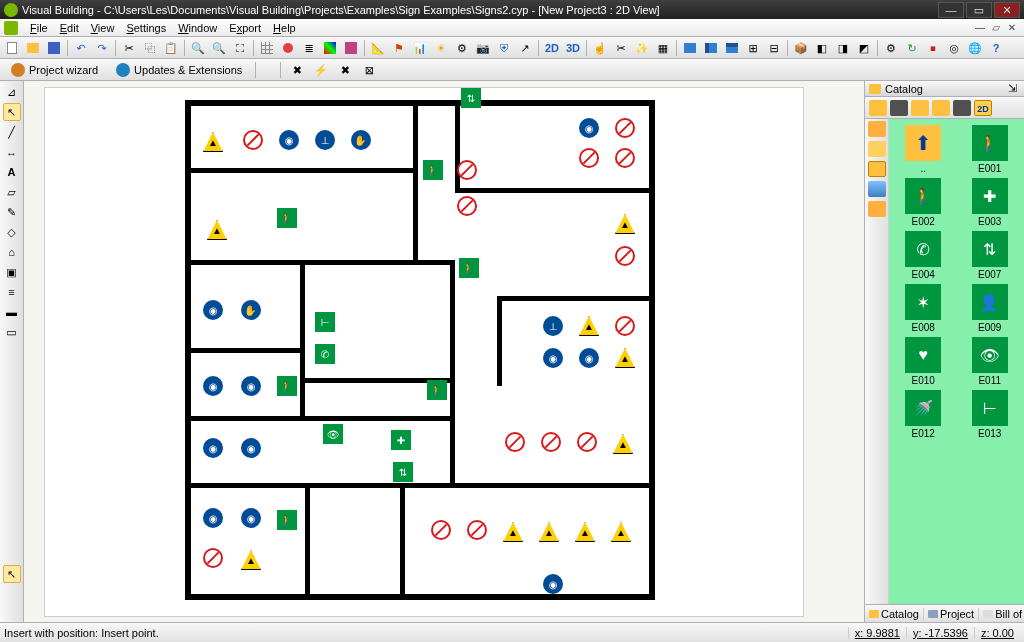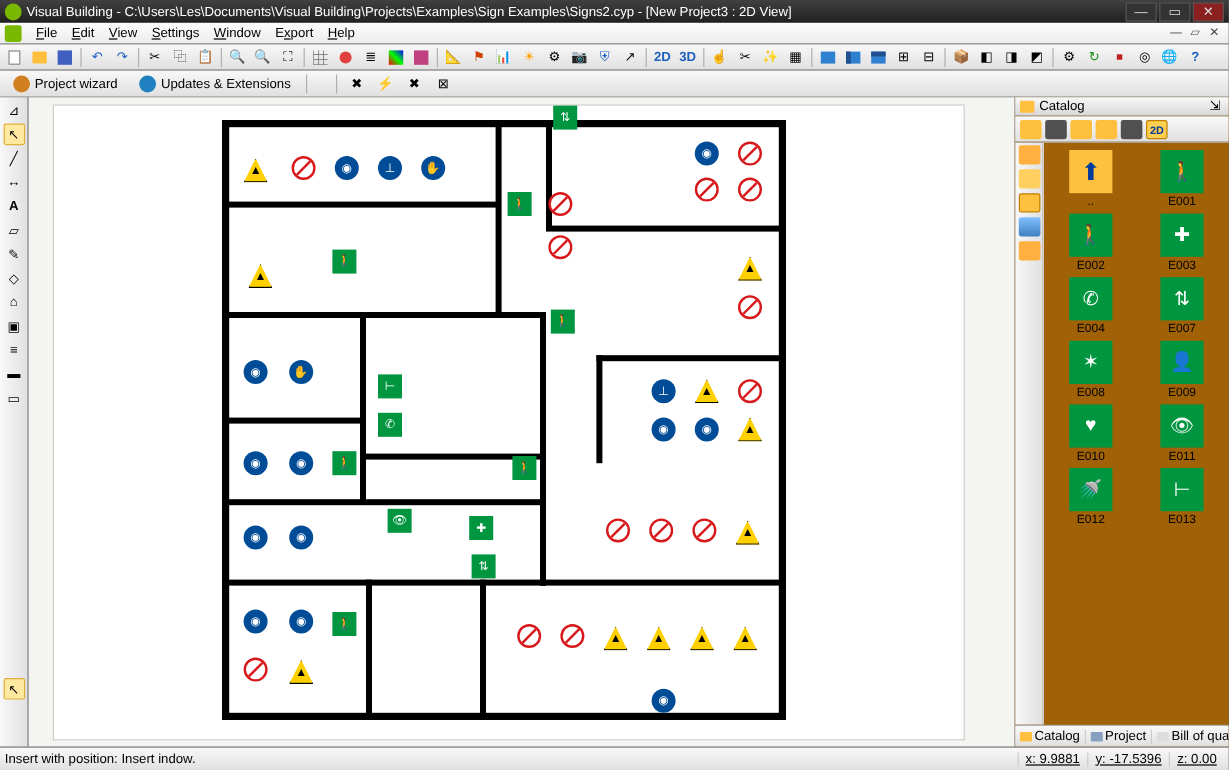--- a/index.html
+++ b/index.html
@@ -31,21 +31,21 @@
 .canvas-area { flex:1; background:#f4f4f0; position:relative; overflow:hidden; }
 .canvas { position:absolute; left:20px; top:6px; width:760px; height:530px; background:#fff; border:1px solid #ccc; }
 .floorplan { position:absolute; inset:0; }
 .wall { position:absolute; background:#000; }
 .sign { position:absolute; width:20px; height:20px; display:flex; align-items:center; justify-content:center; font-size:10px; color:#fff; }
 .sign.green { background:#009640; }
 .sign.blue { background:#004c97; border-radius:50%; }
 .sign.red { background:#fff; border:2px solid #d7191c; border-radius:50%; color:#d7191c; }
 .sign.red::after { content:""; position:absolute; width:100%; height:2px; background:#d7191c; transform:rotate(-45deg); }
 .sign.yellow { background:#ffd000; border:1px solid #000; clip-path:polygon(50% 0,100% 100%,0 100%); color:#000; }
-.catalog-panel { width:179px; background:#a16207; border-left:1px solid #b0b0b0; display:flex; flex-direction:column;justify-content:center; }
+.catalog-panel { width:160px; background:#86efac; border-left:1px solid #b0b0b0; display:flex; flex-direction:column;justify-content:center; }
 .cat-title { height:16px; background:linear-gradient(#f8f8f8,#d8d8d8); border-bottom:1px solid #b0b0b0; display:flex; align-items:center; padding:0 4px; font-size:11px; }
 .cat-title .folder-ic { width:12px; height:10px; background:#ffc040; margin-right:4px; border-radius:1px; }
 .cat-title .pin { margin-left:auto; width:12px; cursor:pointer; }
 .cat-toolbar { height:22px; background:linear-gradient(#f8f8f8,#e0e0e0); border-bottom:1px solid #b0b0b0; display:flex; align-items:center; padding:0 4px; gap:3px; }
 .cat-tb-btn { width:18px; height:16px; background:#ffc040; border-radius:2px; cursor:pointer; }
 .cat-tb-btn.dark { background:#505050; }
 .cat-tb-btn.sel { background:#ffd050; border:1px solid #c08000; }
 .cat-body { flex:1; display:flex; overflow:hidden; }
 .cat-side { width:24px; background:linear-gradient(90deg,#f8f8f8,#e0e0e0); border-right:1px solid #ccc; display:flex; flex-direction:column; align-items:center; padding:2px 0; gap:4px; }
 .cat-side-btn { width:18px; height:16px; border-radius:2px; cursor:pointer; }
@@ -453,17 +453,17 @@
         </div>
       <div class="cat-tab">
           <div class="ic" style="background:#ddd"></div>
           <span>Bill of quantiti...</span>
         </div>
     </div>
   </div>
 </div>
 
 <div class="statusbar">
-  <div class="status-left">Insert with position: Insert indow.</div>
+  <div class="status-left">Insert with position: Insert point.</div>
   <div class="coord">x: 9.9881</div>
   <div class="coord">y: -17.5396</div>
   <div class="coord">z: 0.00</div>
 </div>
 
 </body></html>

